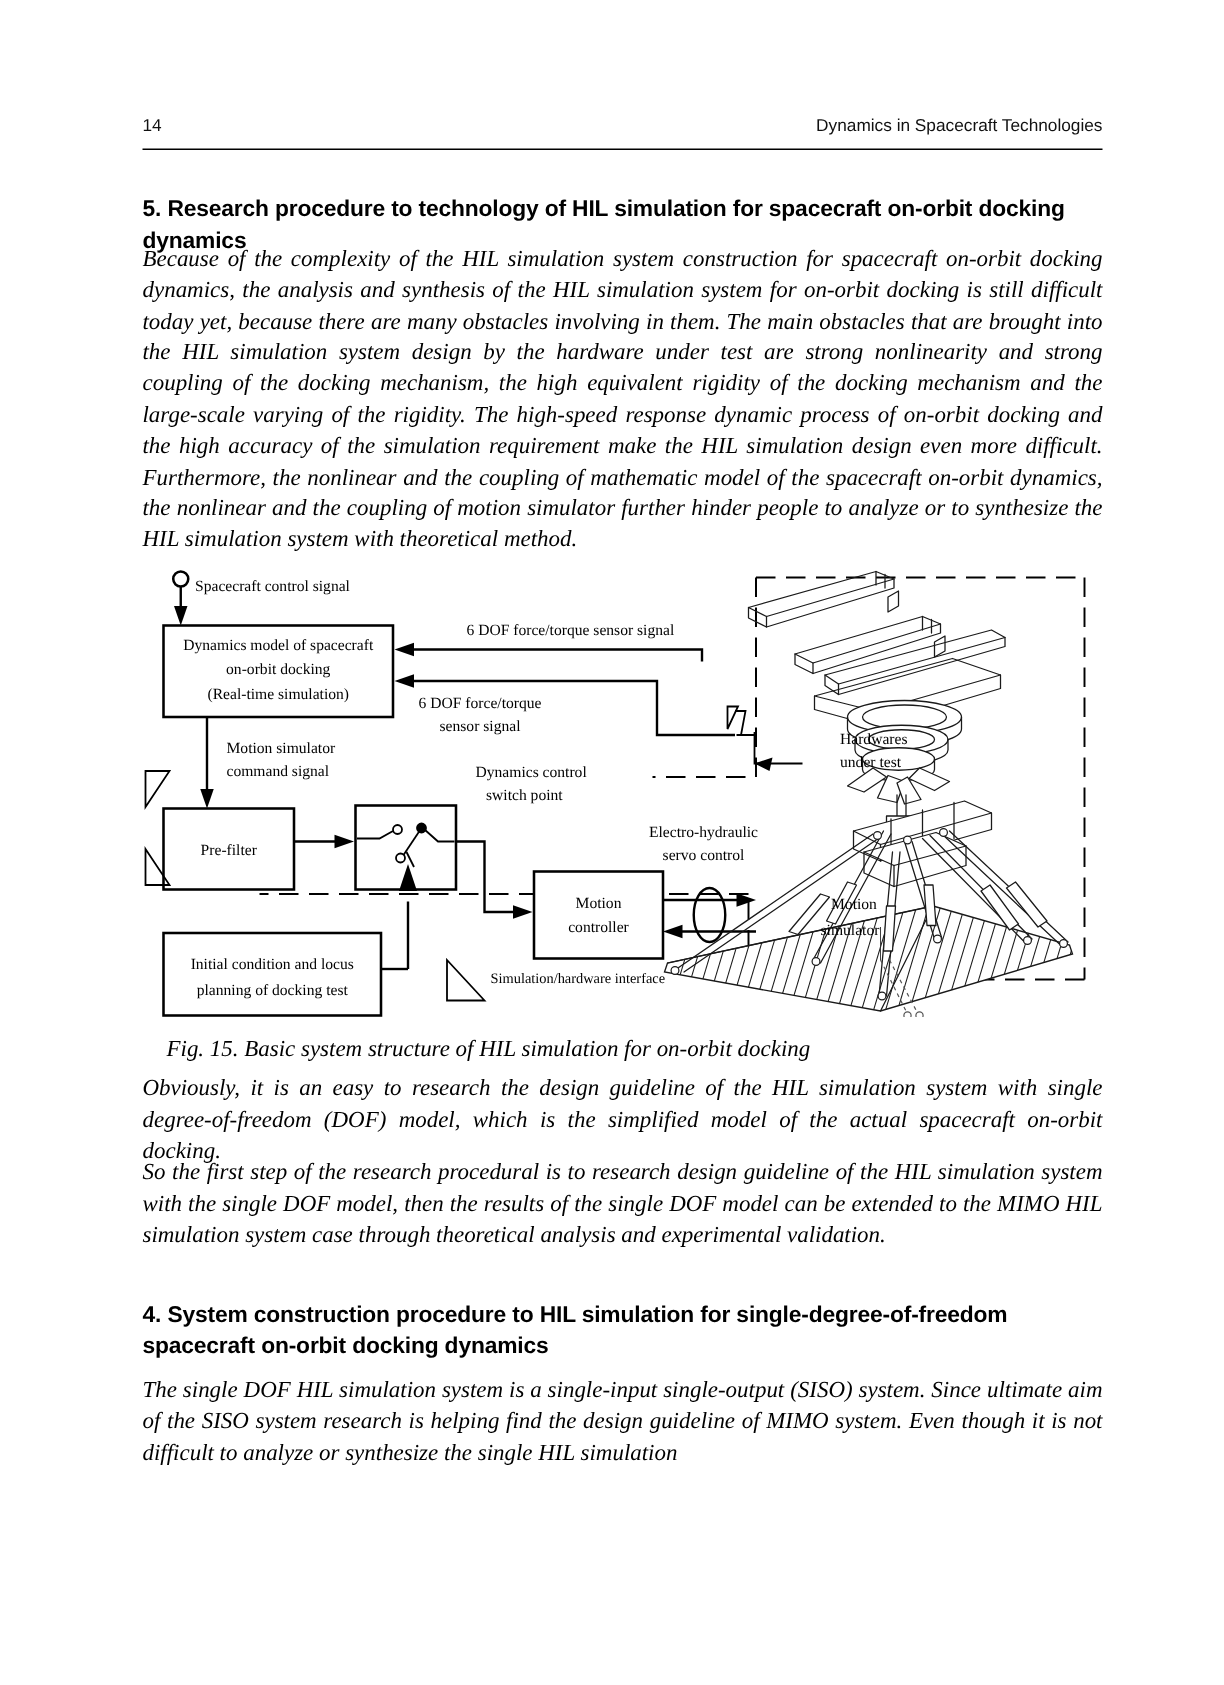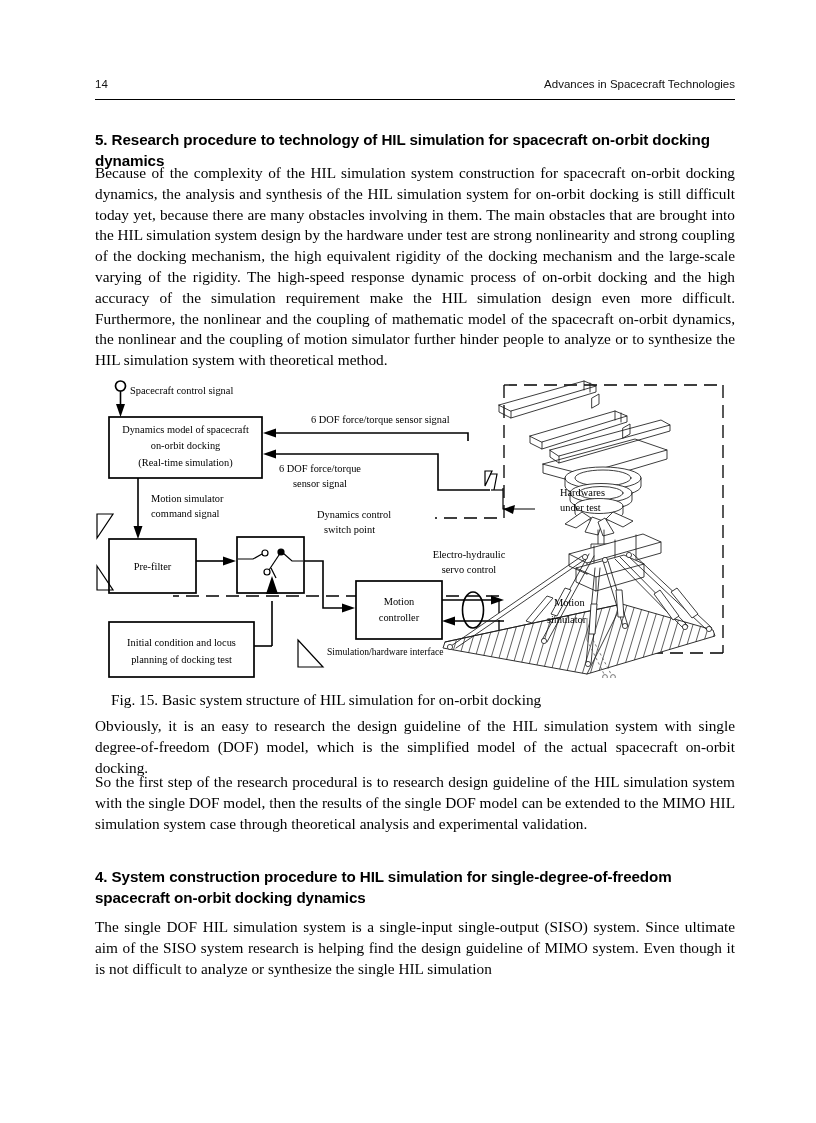--- a/index.html
+++ b/index.html
@@ -70,20 +70,21 @@
   
   .para {
     position: absolute;
     left: 95px;
     width: 640px;
     font-family: "Liberation Serif", serif;
     font-size: 15.3px;
     line-height: 20.8px;
     text-align: justify;
     text-justify: inter-word;
+    font-style: italic;
   }
   #para-1 { top: 163px; }
   #caption  { top: 690px; text-align: left; margin-left: 16px; }
   #para-2 { top: 716px; }
   #para-3 { top: 772px; }
   #para-4 { top: 917px; }
 
   
   .figure {
     position: absolute;
@@ -154,21 +155,21 @@
     fill: none;
   }
 </style>
 </head>
 <body>
 
 <div class="page">
 
   <div class="runhead">
     <span class="folio">14</span>
-    <span class="booktitle">Advances in Spacecraft Technologies</span>
+    <span class="booktitle">Dynamics in Spacecraft Technologies</span>
   </div>
   <div class="rule"></div>
 
   <div class="h2" id="heading-5">5. Research procedure to technology of HIL simulation for spacecraft on-orbit docking dynamics</div>
 
   <div class="para" id="para-1">Because of the complexity of the HIL simulation system construction for spacecraft on-orbit docking dynamics, the analysis and synthesis of the HIL simulation system for on-orbit docking is still difficult today yet, because there are many obstacles involving in them. The main obstacles that are brought into the HIL simulation system design by the hardware under test are strong nonlinearity and strong coupling of the docking mechanism, the high equivalent rigidity of the docking mechanism and the large-scale varying of the rigidity. The high-speed response dynamic process of on-orbit docking and the high accuracy of the simulation requirement make the HIL simulation design even more difficult. Furthermore, the nonlinear and the coupling of mathematic model of the spacecraft on-orbit dynamics, the nonlinear and the coupling of motion simulator further hinder people to analyze or to synthesize the HIL simulation system with theoretical method.</div>
 
   <div class="figure">
     <svg width="640" height="300" viewBox="0 0 640 300" xmlns="http://www.w3.org/2000/svg">
 

